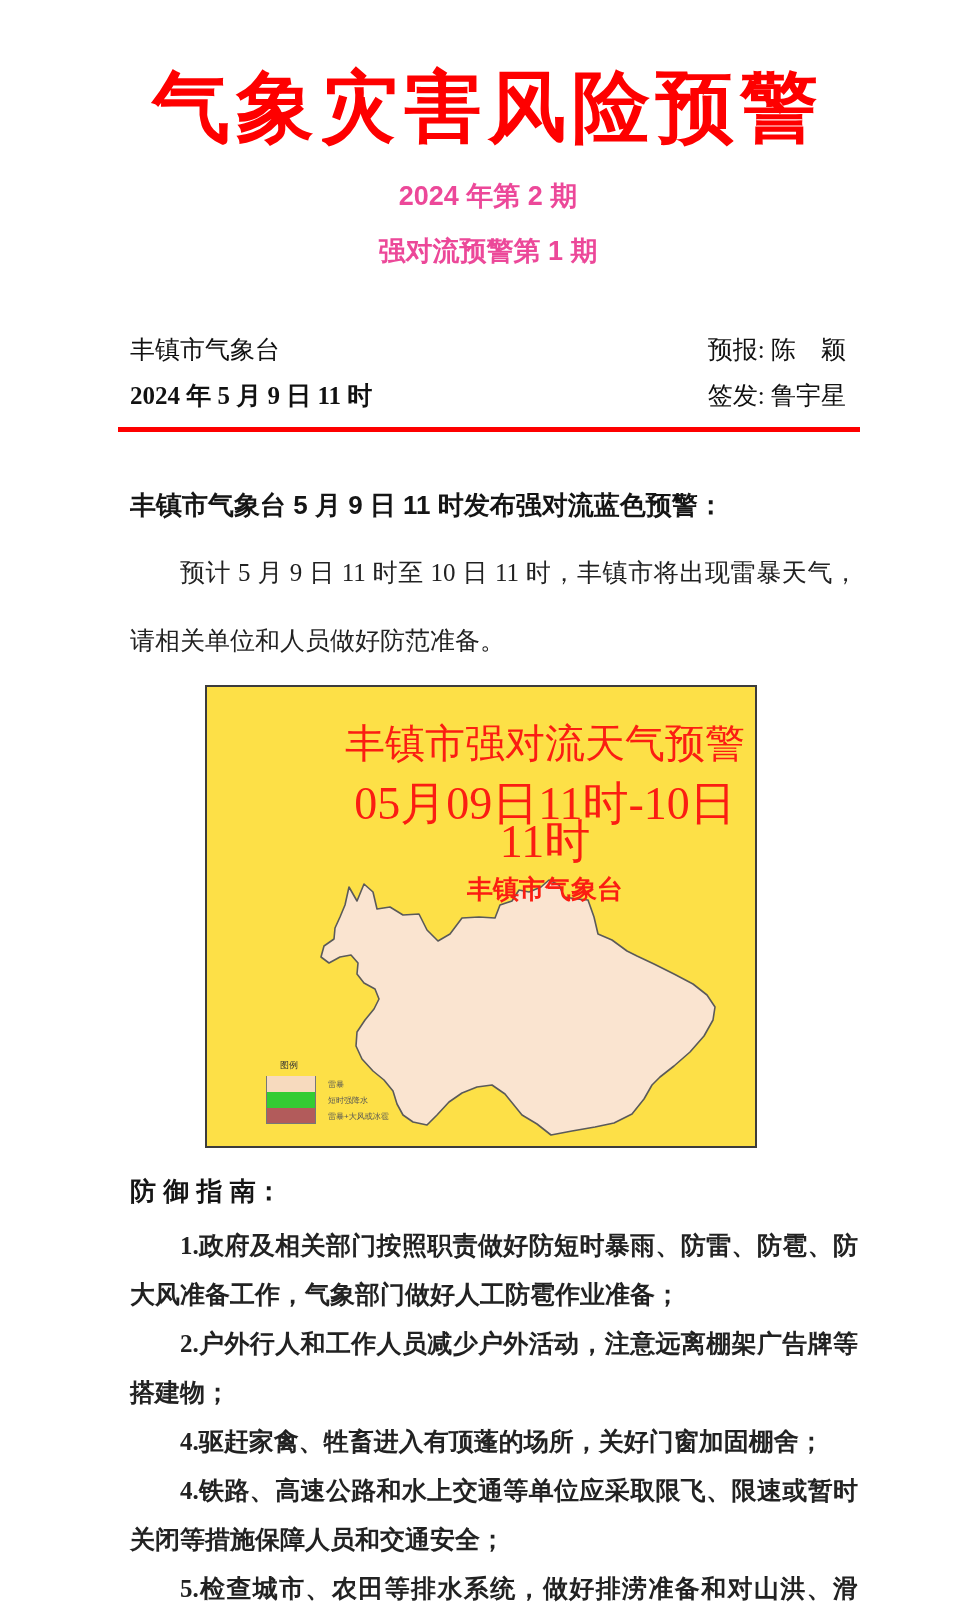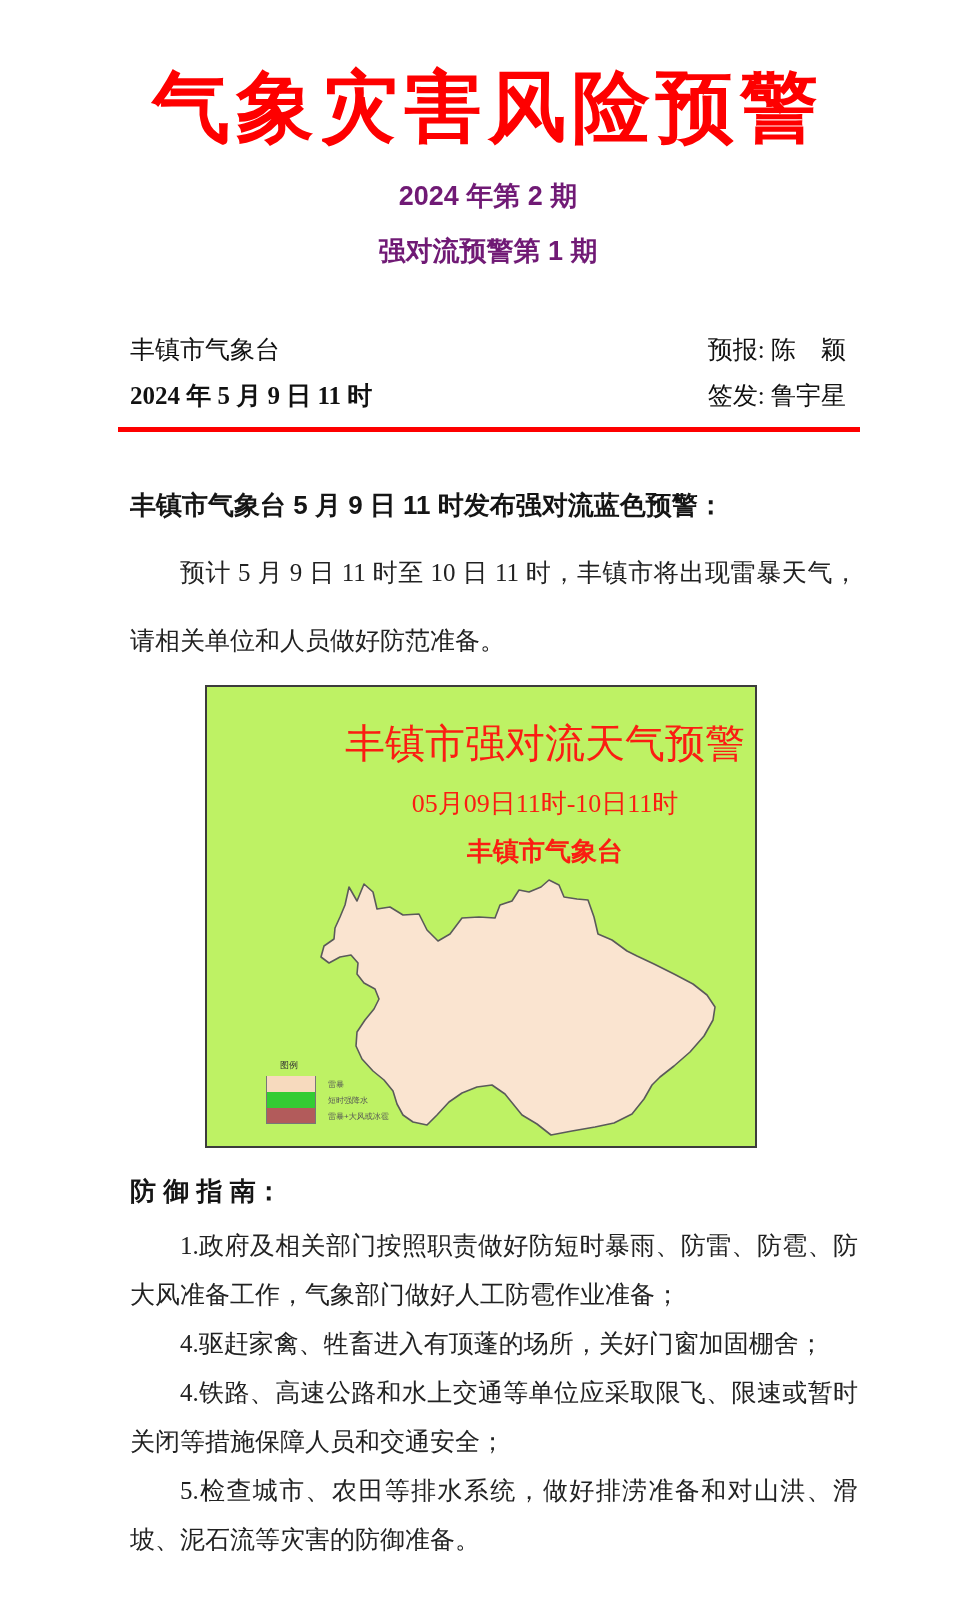--- a/index.html
+++ b/index.html
@@ -33,21 +33,21 @@
     color: #fe0000;
     font-family: "Liberation Serif", "DejaVu Serif", serif;
   }
 
   .issue-line {
     margin-top: 14px;
     text-align: center;
     font-size: 27px;
     font-weight: bold;
     font-family: "Liberation Sans", "DejaVu Sans", sans-serif;
-    color: #701a75;
+    color: #ec4899;
   }
   .issue-line-2 {
     margin-top: 19px;
   }
 
   .meta-block { margin-top: 58px; }
   .meta-row {
     display: flex;
     justify-content: space-between;
     align-items: baseline;
@@ -87,39 +87,39 @@
   }
 
   
   .map-box {
     position: relative;
     margin-top: 10px;
     margin-left: 87px;
     width: 552px;
     height: 463px;
     border: 2px solid #3c3c3c;
-    background: #bef264;
+    background: #fde047;
     overflow: hidden;
   }
   .map-head {
     position: relative;
     z-index: 2;
     margin-left: 128px;
     text-align: center;
   }
   .map-title {
     margin-top: 34px;
     font-size: 40px;
     line-height: 46px;
     color: #fb1d12;
     font-family: "Liberation Serif", "DejaVu Serif", serif;
   }
   .map-period {
     margin-top: 18px;
-    font-size: 26px;
+    font-size: 46px;
     line-height: 38px;
     color: #fb1d12;
   }
   .map-agency {
     margin-top: 14px;
     font-size: 26px;
     line-height: 30px;
     font-weight: bold;
     color: #fb1d12;
   }
@@ -173,20 +173,21 @@
   }
 
   .guide-par {
     font-size: 25px;
     line-height: 49px;
     text-align: justify;
     text-indent: 2em;
     padding-left: 12px;
     margin-top: 0;
     color: #222;
+    font-weight: bold;
   }
   .guide-par.first { margin-top: 12px; }
 </style>
 </head>
 <body>
 
 <div class="page">
   <div class="content">
 
     <div class="doc-title">气象灾害风险预警</div>
@@ -250,18 +251,19 @@
         <div class="legend-row">
           <span class="legend-swatch sw-brown"></span>
           <span class="legend-label">雷暴+大风或冰雹</span>
         </div>
       </div>
     </div>
 
     <div class="guide-title">防 御 指 南：</div>
 
     <p class="guide-par first">1.政府及相关部门按照职责做好防短时暴雨、防雷、防雹、防大风准备工作，气象部门做好人工防雹作业准备；</p>
+    <p class="guide-par">2.户外行人和工作人员减少户外活动，注意远离棚架广告牌等搭建物；</p>
     <p class="guide-par">4.驱赶家禽、牲畜进入有顶蓬的场所，关好门窗加固棚舍；</p>
     <p class="guide-par">4.铁路、高速公路和水上交通等单位应采取限飞、限速或暂时关闭等措施保障人员和交通安全；</p>
     <p class="guide-par">5.检查城市、农田等排水系统，做好排涝准备和对山洪、滑坡、泥石流等灾害的防御准备。</p>
 
   </div>
 </div>
 
 </body></html>

